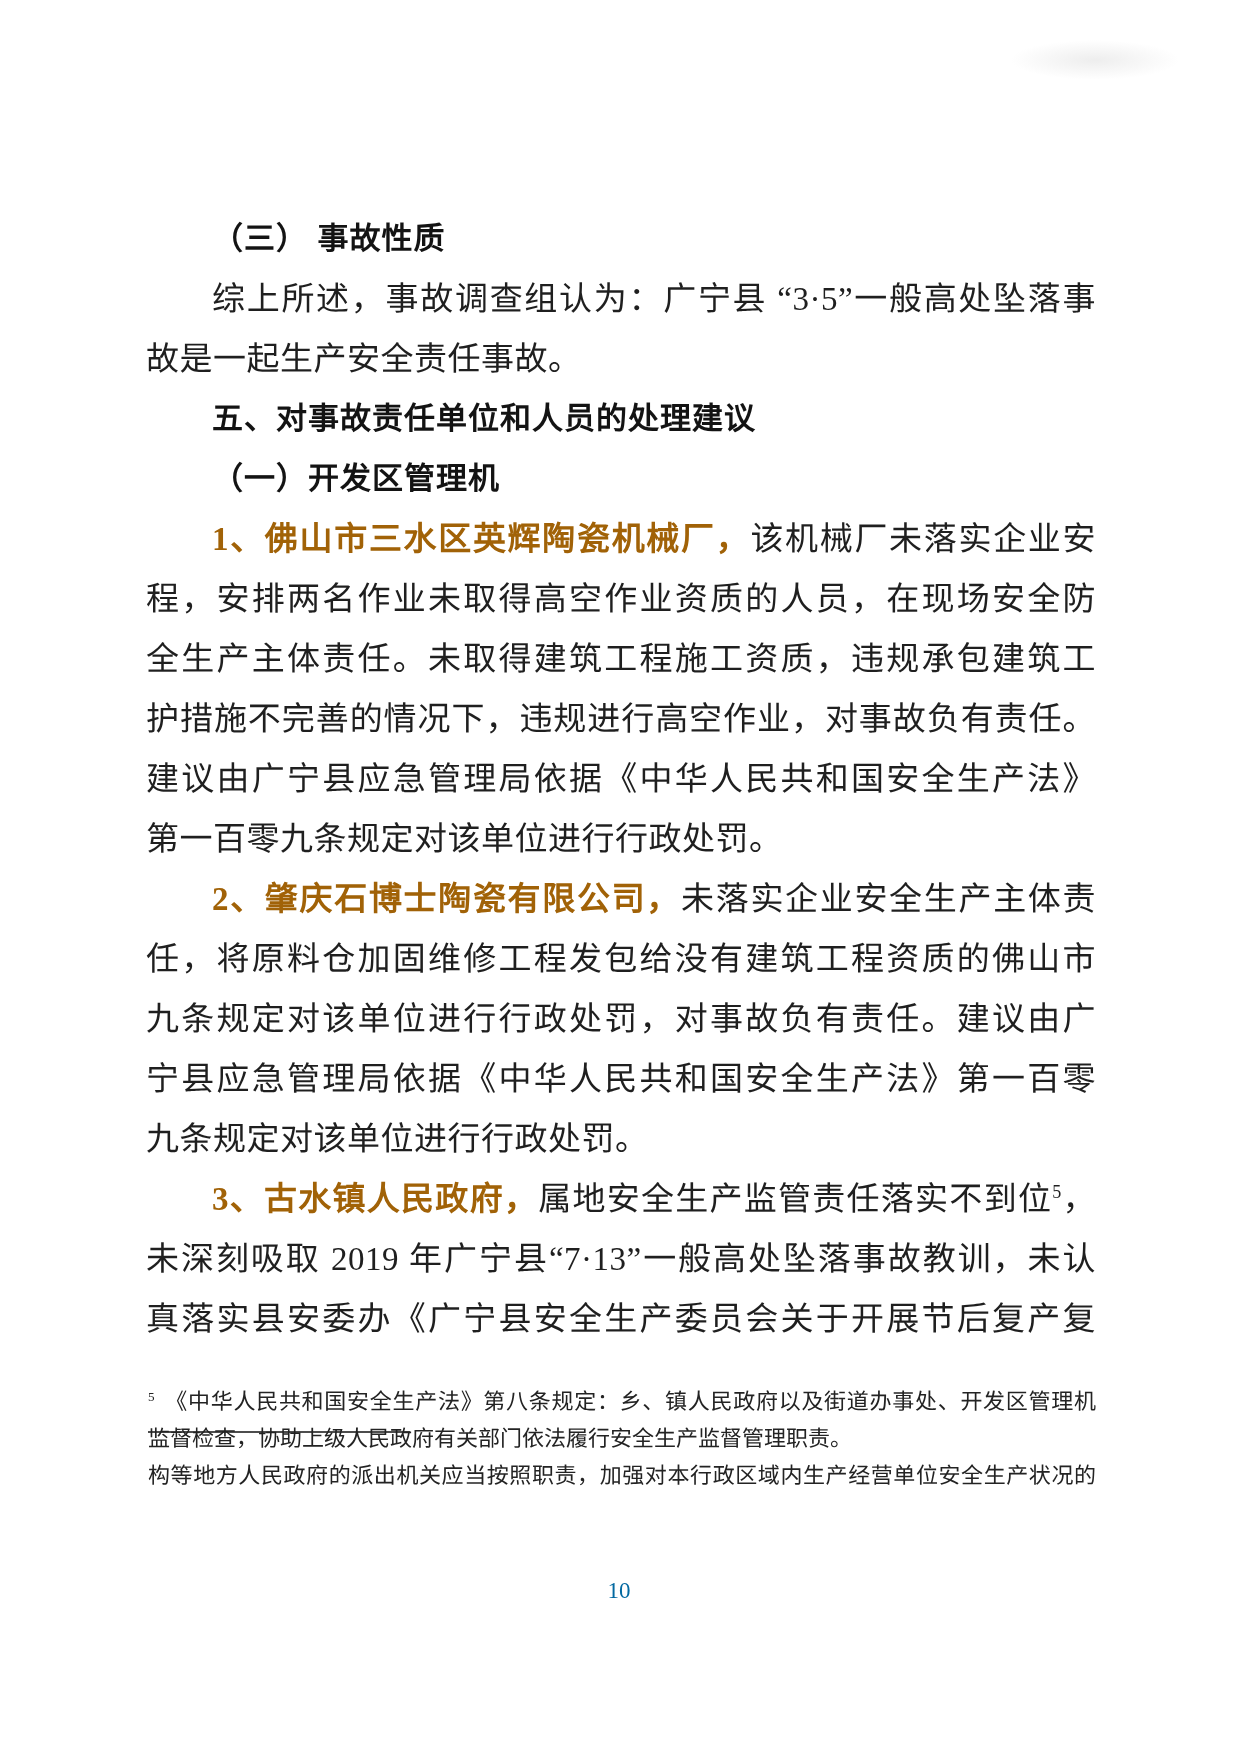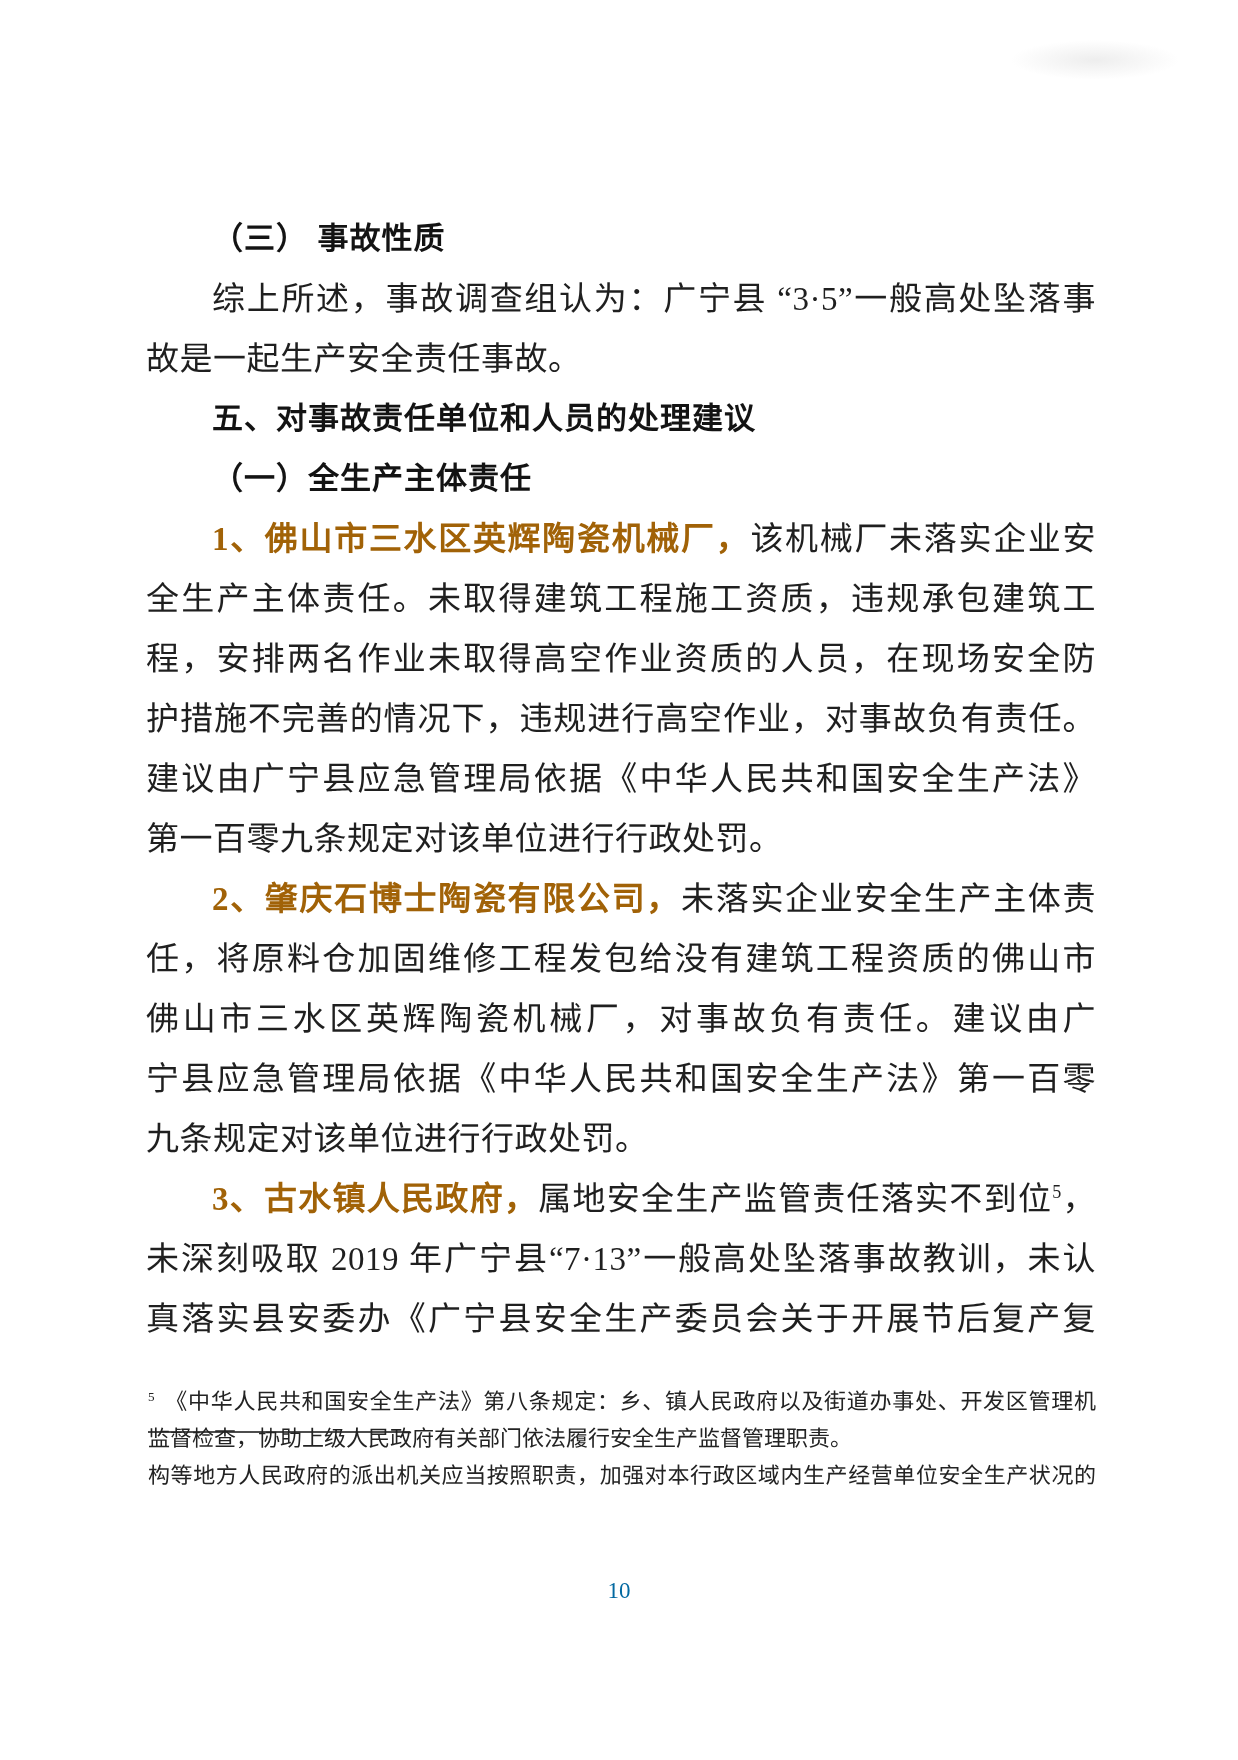--- a/index.html
+++ b/index.html
@@ -120,32 +120,32 @@
 
   <div class="body-text">
 
     <div class="line heading indent">（三） 事故性质</div>
 
     <div class="line indent">综上所述，事故调查组认为：广宁县 “3·5”一般高处坠落事</div>
     <div class="line end">故是一起生产安全责任事故。</div>
 
     <div class="line heading indent">五、对事故责任单位和人员的处理建议</div>
 
-    <div class="line heading indent">（一）全生产主体责任</div>
+    <div class="line heading indent">（一）开发区管理机</div>
 
     <div class="line indent"><span class="lead">1、佛山市三水区英辉陶瓷机械厂，</span><span>该机械厂未落实企业安</span></div>
+    <div class="line">程，安排两名作业未取得高空作业资质的人员，在现场安全防</div>
     <div class="line">全生产主体责任。未取得建筑工程施工资质，违规承包建筑工</div>
-    <div class="line">程，安排两名作业未取得高空作业资质的人员，在现场安全防</div>
     <div class="line">护措施不完善的情况下，违规进行高空作业，对事故负有责任。</div>
     <div class="line">建议由广宁县应急管理局依据《中华人民共和国安全生产法》</div>
     <div class="line end">第一百零九条规定对该单位进行行政处罚。</div>
 
     <div class="line indent"><span class="lead">2、肇庆石博士陶瓷有限公司，</span><span>未落实企业安全生产主体责</span></div>
     <div class="line">任，将原料仓加固维修工程发包给没有建筑工程资质的佛山市</div>
-    <div class="line">佛山市三水区英辉陶瓷机械厂，对事故负有责任。建议由广</div>
+    <div class="line">九条规定对该单位进行行政处罚，对事故负有责任。建议由广</div>
     <div class="line">宁县应急管理局依据《中华人民共和国安全生产法》第一百零</div>
     <div class="line end">九条规定对该单位进行行政处罚。</div>
 
     <div class="line indent"><span class="lead">3、古水镇人民政府，</span><span>属地安全生产监管责任落实不到位</span><sup class="fn-ref">5</sup><span>，</span></div>
     <div class="line">未深刻吸取 2019 年广宁县“7·13”一般高处坠落事故教训，未认</div>
     <div class="line">真落实县安委办《广宁县安全生产委员会关于开展节后复产复</div>
 
   </div>
 
   <div class="footnote-separator"></div>

